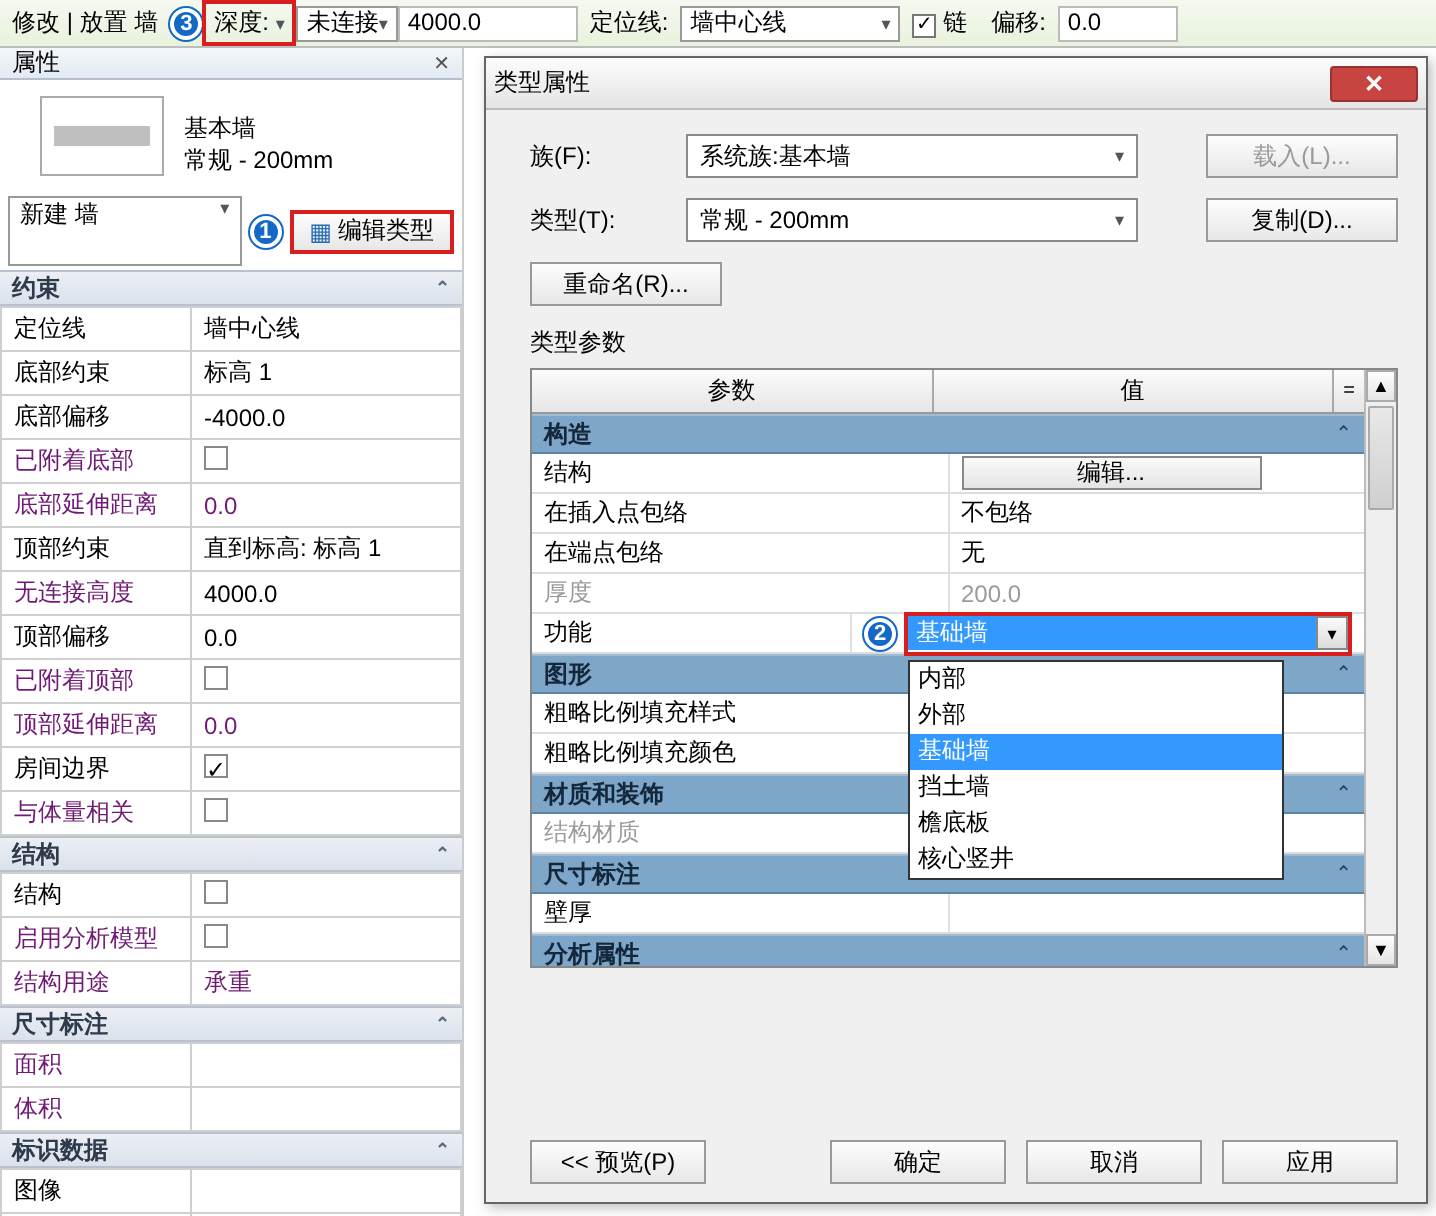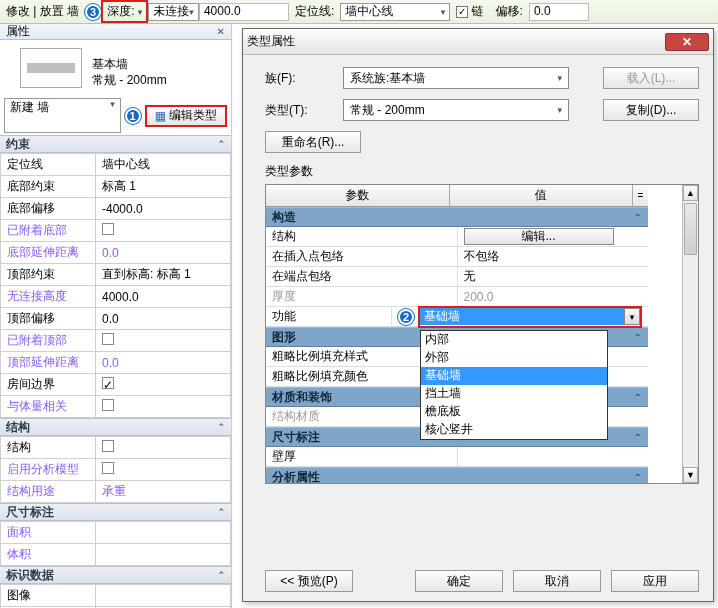--- a/index.html
+++ b/index.html
@@ -27,34 +27,34 @@
   .combo { border: 1px solid #999; background: #fff; height: 35px; display:flex; align-items:flex-start; padding:0 5px; justify-content: space-between; }
   .btn { border: 1px solid #999; background: linear-gradient(#fdfdfd,#e7e7e7); height: 22px; padding: 0 8px; display:inline-flex; align-items:center; justify-content:center; white-space: nowrap; }
   .red-outline { border: 2px solid #d81e1e; }
 
   .section-header { background: linear-gradient(#eceff4,#dbe2ec); border-top:1px solid #b8c2cf; border-bottom:1px solid #b8c2cf; height:18px; padding:0 6px; display:flex; align-items:center; font-weight:bold; color:#2f3b4d; justify-content:space-between; }
   .section-header .carat { font-size: 9px; color:#5a6a80; }
 
   table.props { border-collapse: collapse; width: 100%; }
   table.props td { border: 1px solid #cfcfcf; padding: 2px 6px; height: 18px; }
   table.props td.key { width: 95px; }
-  table.props td.dis { color: #8b5cf6; }
+  table.props td.dis { color: #701a75; }
   .mini-check { width: 12px; height: 12px; border:1px solid #888; background:#fff; display:inline-block; }
 
   .dialog { position: absolute; top: 28px; left: 242px; right: 4px; bottom: 6px; background: #f0f0f0; border: 1px solid #666; box-shadow: 2px 2px 6px rgba(0,0,0,.25); display:flex; flex-direction:column; }
   .dlg-title { height:26px; background: linear-gradient(#fdfdfd,#e4e4e4); display:flex; align-items:center; justify-content:space-between; padding:0 4px; border-bottom:1px solid #bbb;text-align:right; }
   .dlg-title .close { width:44px; height:18px; background:#c84441; color:#fff; border:1px solid #933; display:flex; align-items:center; justify-content:center; font-weight:bold; border-radius: 2px; }
   .dlg-body { flex:1; padding: 12px 14px 8px 22px; position:relative; }
   .frow { display:flex; align-items:center; margin-bottom: 10px; gap: 8px; }
   .frow .lab { width: 70px; }
   .input-combo { background:#fff; border:1px solid #8a8a8a; height:22px; display:flex; align-items:center; padding:0 6px; justify-content:space-between; width: 226px; }
   .side-btn { width:96px; height:22px; }
   .btn.disabled { color:#999; }
 
-  .grid-wrap { border:1px solid #888; background:#fff; height:300px; display:flex;gap:34px; }
+  .grid-wrap { border:1px solid #888; background:#fff; height:300px; display:flex; }
   .grid-scroll { overflow:hidden; flex:1; position:relative; }
   .grid-head { display:flex; height:22px; background:linear-gradient(#fbfbfb,#e6e6e6); border-bottom:1px solid #999; }
   .grid-head .c1 { flex:1; display:flex; align-items:center; justify-content:center; border-right:1px solid #aaa; }
   .grid-head .c2 { flex:1; display:flex; align-items:center; justify-content:center; }
   .grid-head .c3 { width:16px; border-left:1px solid #aaa; display:flex; align-items:center; justify-content:center; font-size:10px; }
   .cat-row { height:20px; background:#7ea6c9; color:#14273b; font-weight:bold; display:flex; align-items:center; padding:0 6px; border-top:1px solid #9fbad3; border-bottom:1px solid #5c83a5; justify-content:space-between; }
   .cat-row .toggle { font-size:10px; color:#2d4055; font-weight:normal; }
   .data-row { display:flex; height:20px; border-bottom:1px solid #ddd; }
   .data-row .c1 { flex:1; padding:0 6px; display:flex; align-items:center; border-right:1px solid #e0e0e0; }
   .data-row .c2 { flex:1; padding:0 6px; display:flex; align-items:center; position:relative; }

